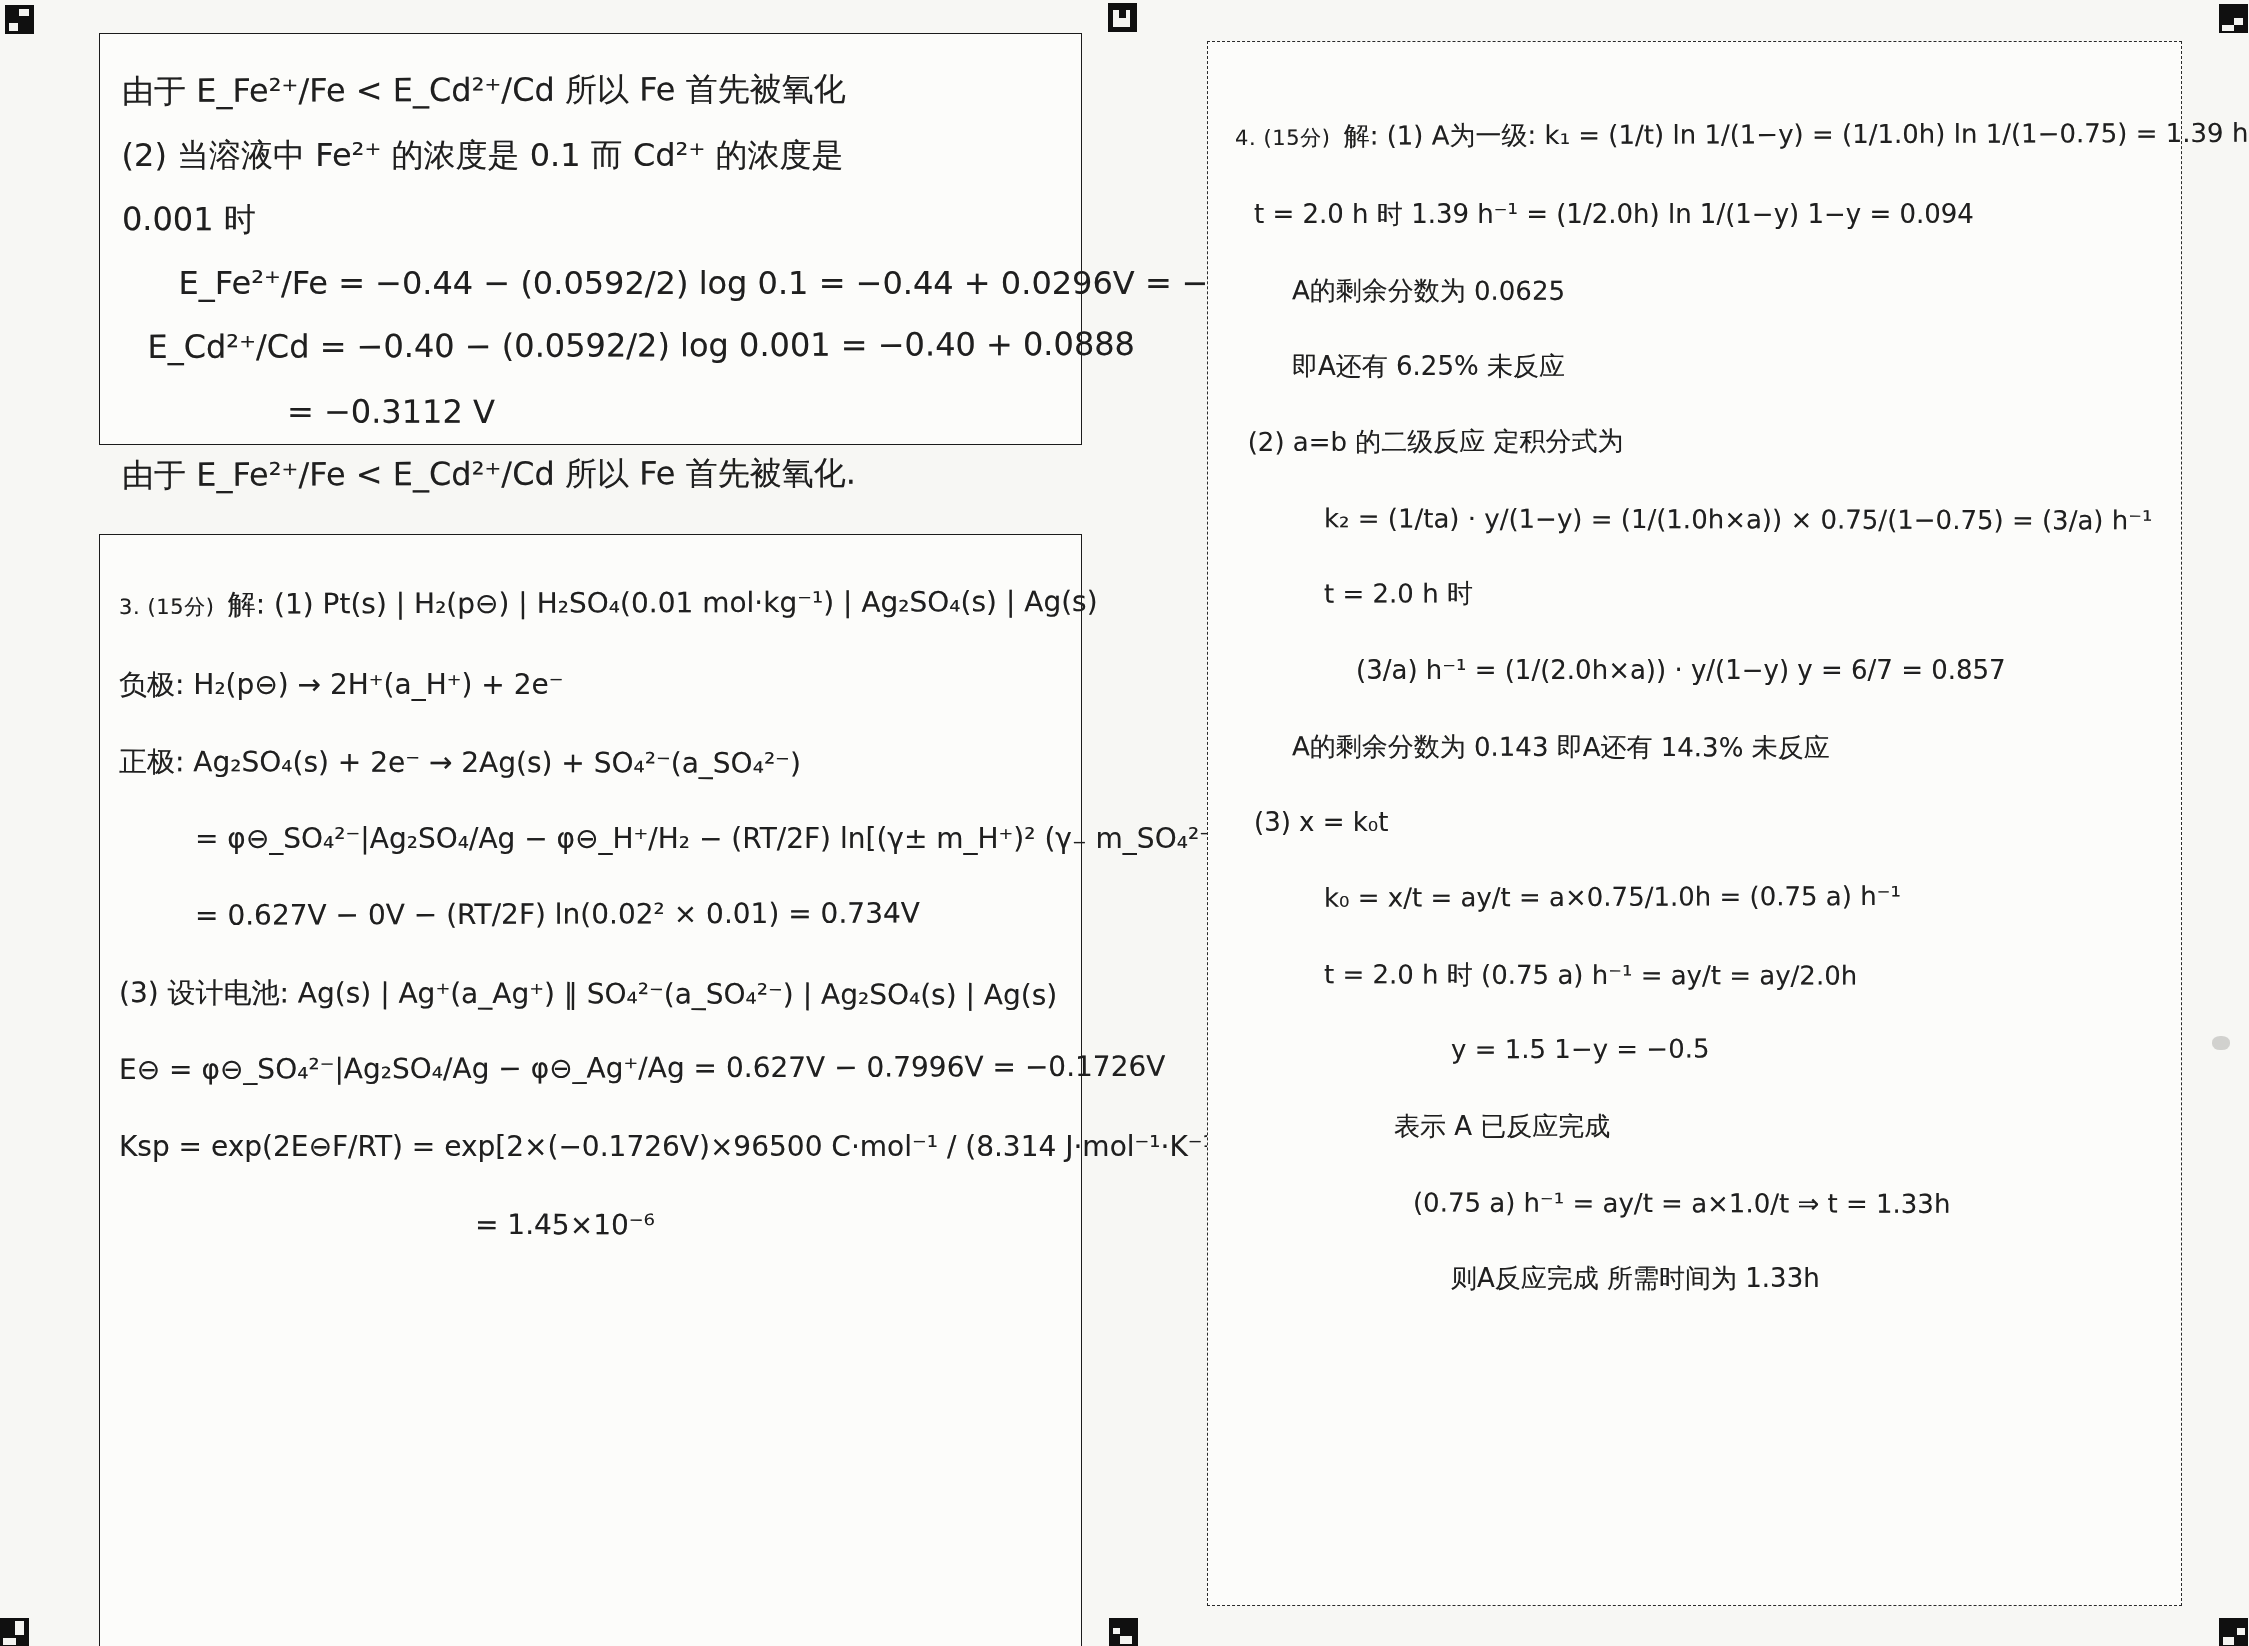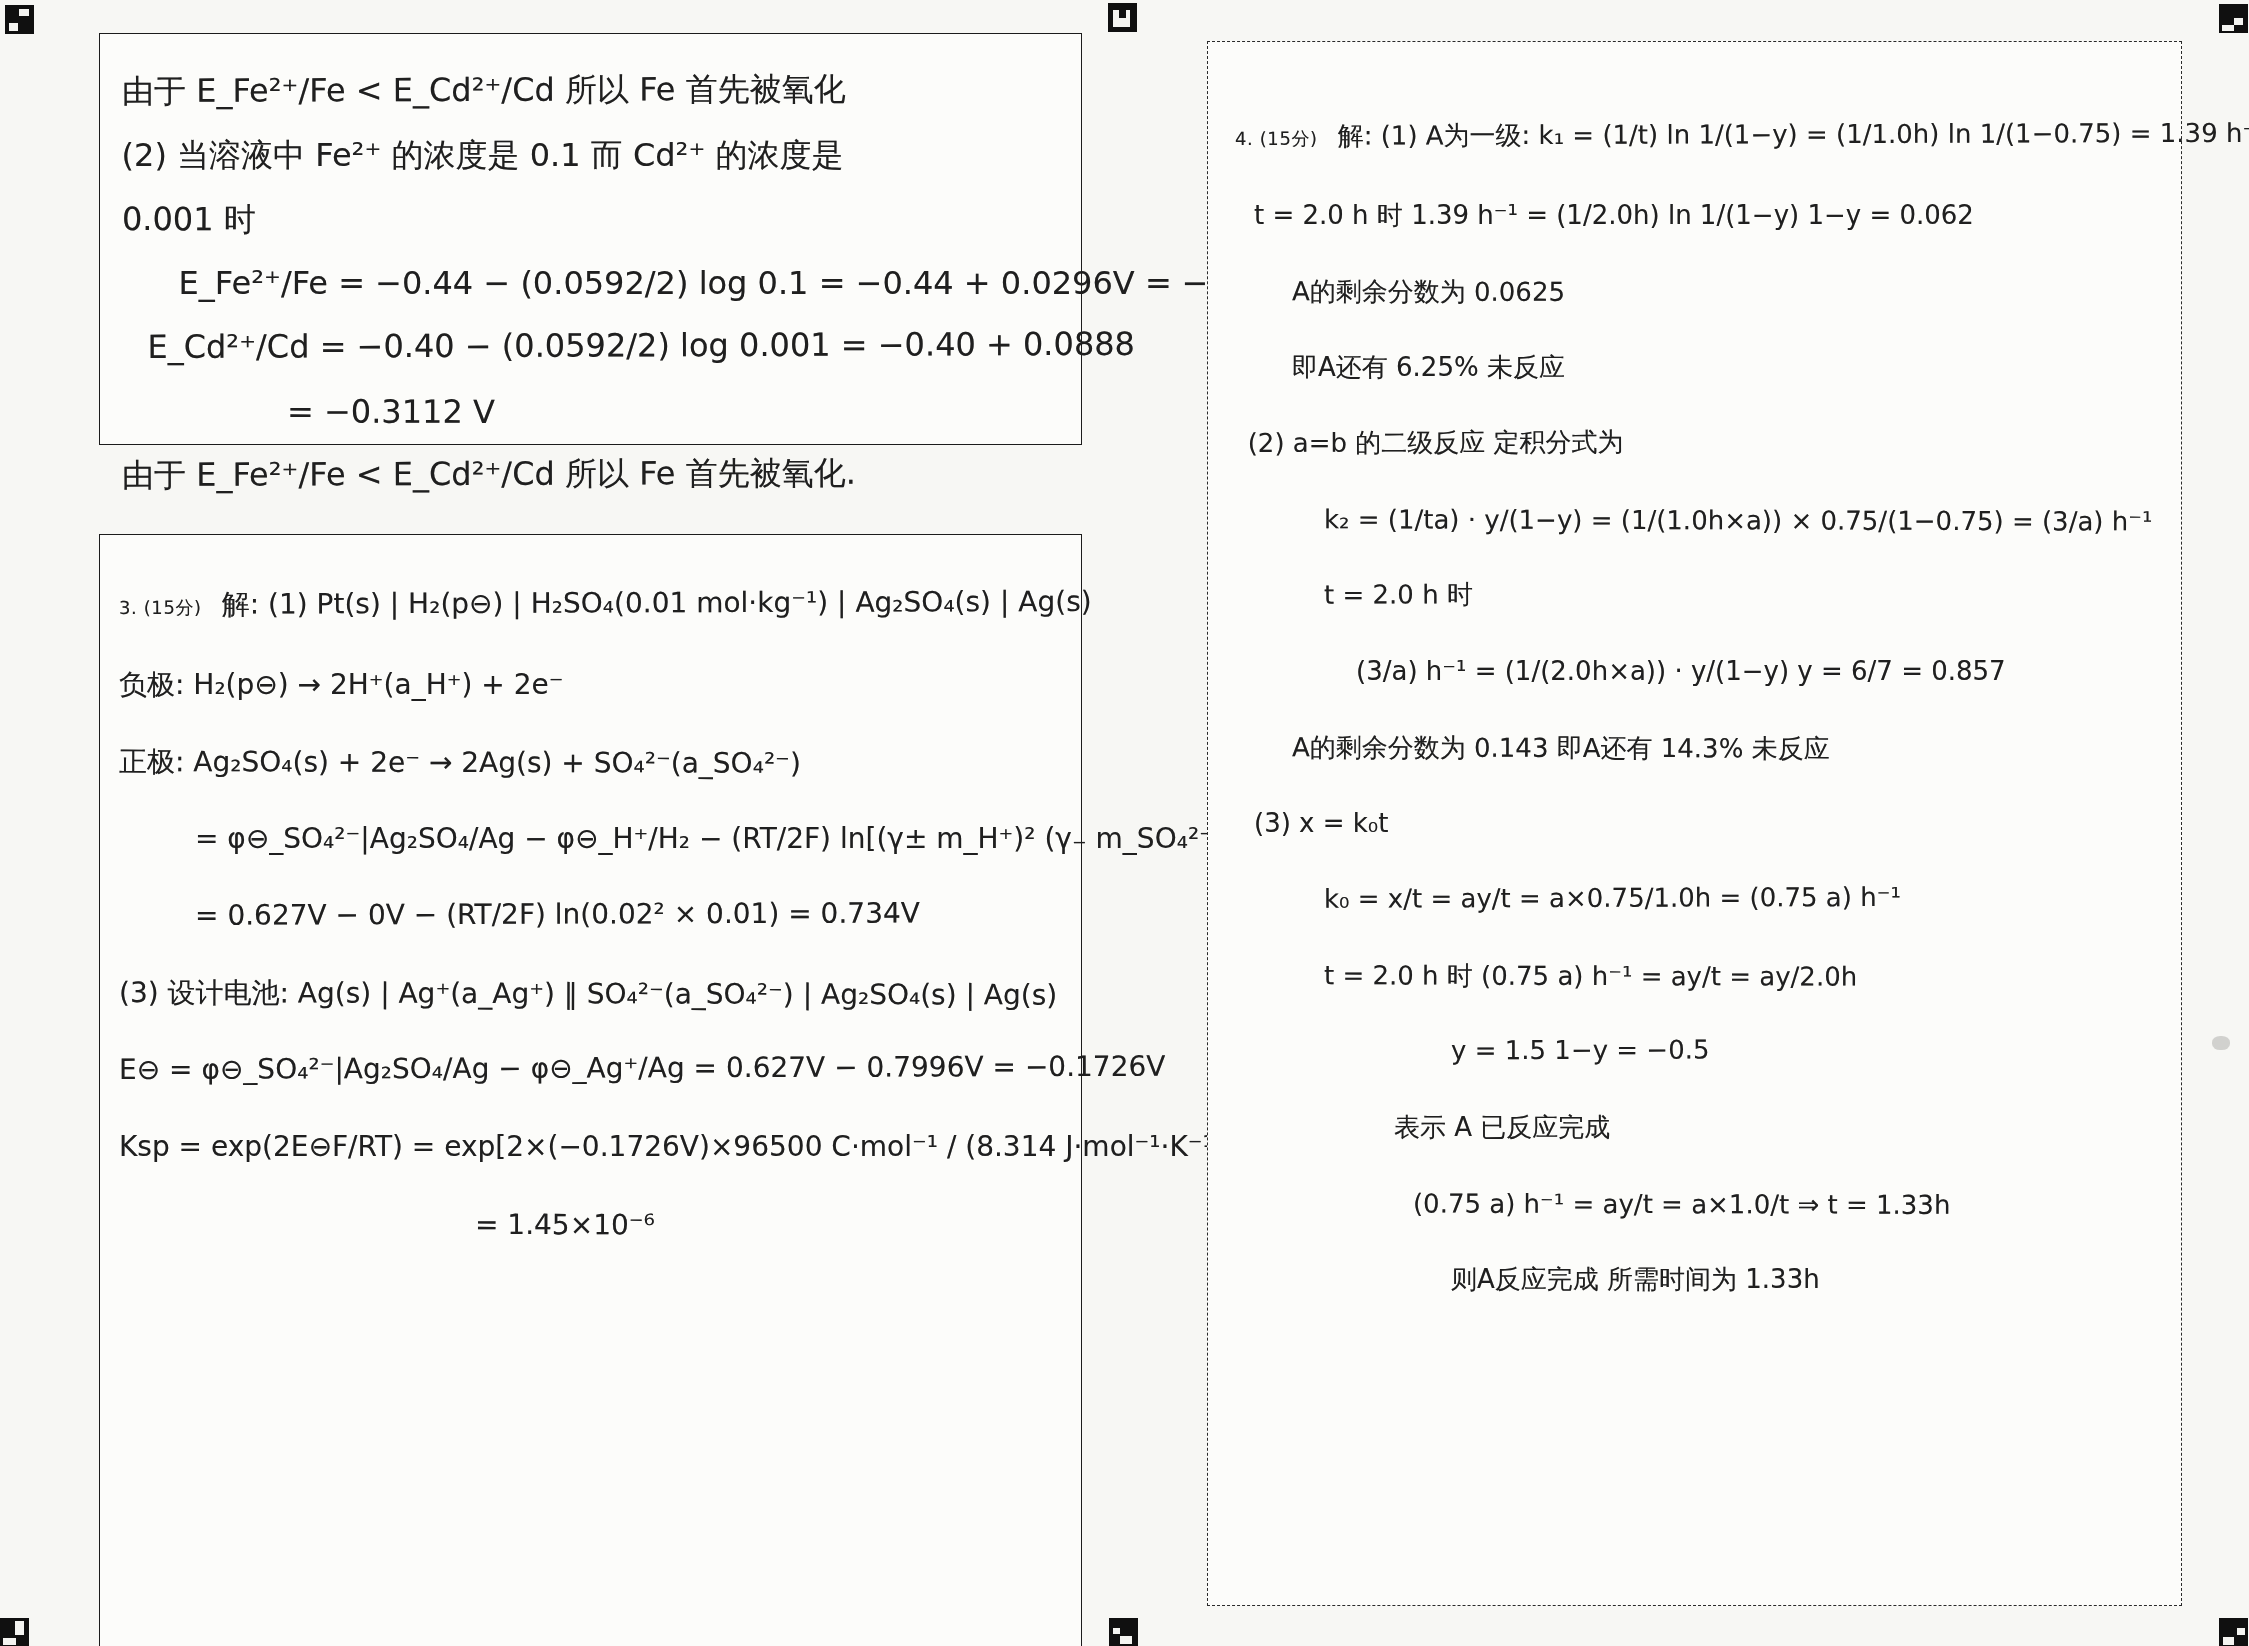--- a/index.html
+++ b/index.html
@@ -25,23 +25,23 @@
     text-shadow:0 0 0.6px rgba(25,25,25,.4);
     transform-origin:0 50%;
   }
   .hw:nth-child(odd){transform:rotate(-.18deg)}
   .hw:nth-child(3n){transform:rotate(.15deg)}
   #box1 .hw{font-size:32px;line-height:64px}
   #box2 .hw{font-size:28px;line-height:77px}
   #rbox .hw{font-size:26px;line-height:76px}
   .qrow{display:flex;align-items:baseline}
   .qlabel{
-    font-size:18px;
+    font-size:21px;
     letter-spacing:0.6px;
-    margin-right:20px;
+    margin-right:13px;
     flex:0 0 auto;
     text-shadow:0 0 0.6px rgba(25,25,25,.4);
   }
   
   .marker{position:absolute;width:29px;height:29px;background:#101010}
   .marker::before,.marker::after{content:"";position:absolute;background:#f4f4f1}
   .m1::before{left:14px;top:3.8px;width:10.2px;height:7px}
   .m1::after{left:3.8px;top:18px;width:9.5px;height:7.6px}
   .m2::before{left:5.1px;top:7.6px;width:16.5px;height:17px}
   .m2::after{left:10.8px;top:3.8px;width:7.6px;height:12px;background:#101010}
@@ -93,21 +93,21 @@
   <div class="hw">E⊖ = φ⊖_SO₄²⁻|Ag₂SO₄/Ag − φ⊖_Ag⁺/Ag = 0.627V − 0.7996V = −0.1726V</div>
   <div class="hw">Ksp = exp(2E⊖F/RT) = exp[2×(−0.1726V)×96500 C·mol⁻¹ / (8.314 J·mol⁻¹·K⁻¹ × 298K)]</div>
   <div class="hw" style="padding-left:356px">= 1.45×10⁻⁶</div>
 </div>
 
 <div class="box" id="rbox">
   <div class="hw qrow">
     <span class="qlabel">4. (15分)</span>
     <span>解: (1) A为一级:   k₁ = (1/t) ln 1/(1−y) = (1/1.0h) ln 1/(1−0.75) = 1.39 h⁻¹</span>
   </div>
-  <div class="hw" style="padding-left:19px">t = 2.0 h 时  1.39 h⁻¹ = (1/2.0h) ln 1/(1−y)    1−y = 0.062</div>
+  <div class="hw" style="padding-left:19px">t = 2.0 h 时  1.39 h⁻¹ = (1/2.0h) ln 1/(1−y)    1−y = 0.094</div>
   <div class="hw" style="padding-left:57px">A的剩余分数为 0.0625</div>
   <div class="hw" style="padding-left:57px">即A还有 6.25% 未反应</div>
   <div class="hw" style="padding-left:12.7px">(2) a=b 的二级反应 定积分式为</div>
   <div class="hw" style="padding-left:89px">k₂ = (1/ta) · y/(1−y) = (1/(1.0h×a)) × 0.75/(1−0.75) = (3/a) h⁻¹</div>
   <div class="hw" style="padding-left:89px">t = 2.0 h 时</div>
   <div class="hw" style="padding-left:121px">(3/a) h⁻¹ = (1/(2.0h×a)) · y/(1−y)     y = 6/7 = 0.857</div>
   <div class="hw" style="padding-left:57px">A的剩余分数为 0.143 即A还有 14.3% 未反应</div>
   <div class="hw" style="padding-left:19px">(3) x = k₀t</div>
   <div class="hw" style="padding-left:89px">k₀ = x/t = ay/t = a×0.75/1.0h = (0.75 a) h⁻¹</div>
   <div class="hw" style="padding-left:89px">t = 2.0 h 时  (0.75 a) h⁻¹ = ay/t = ay/2.0h</div>

